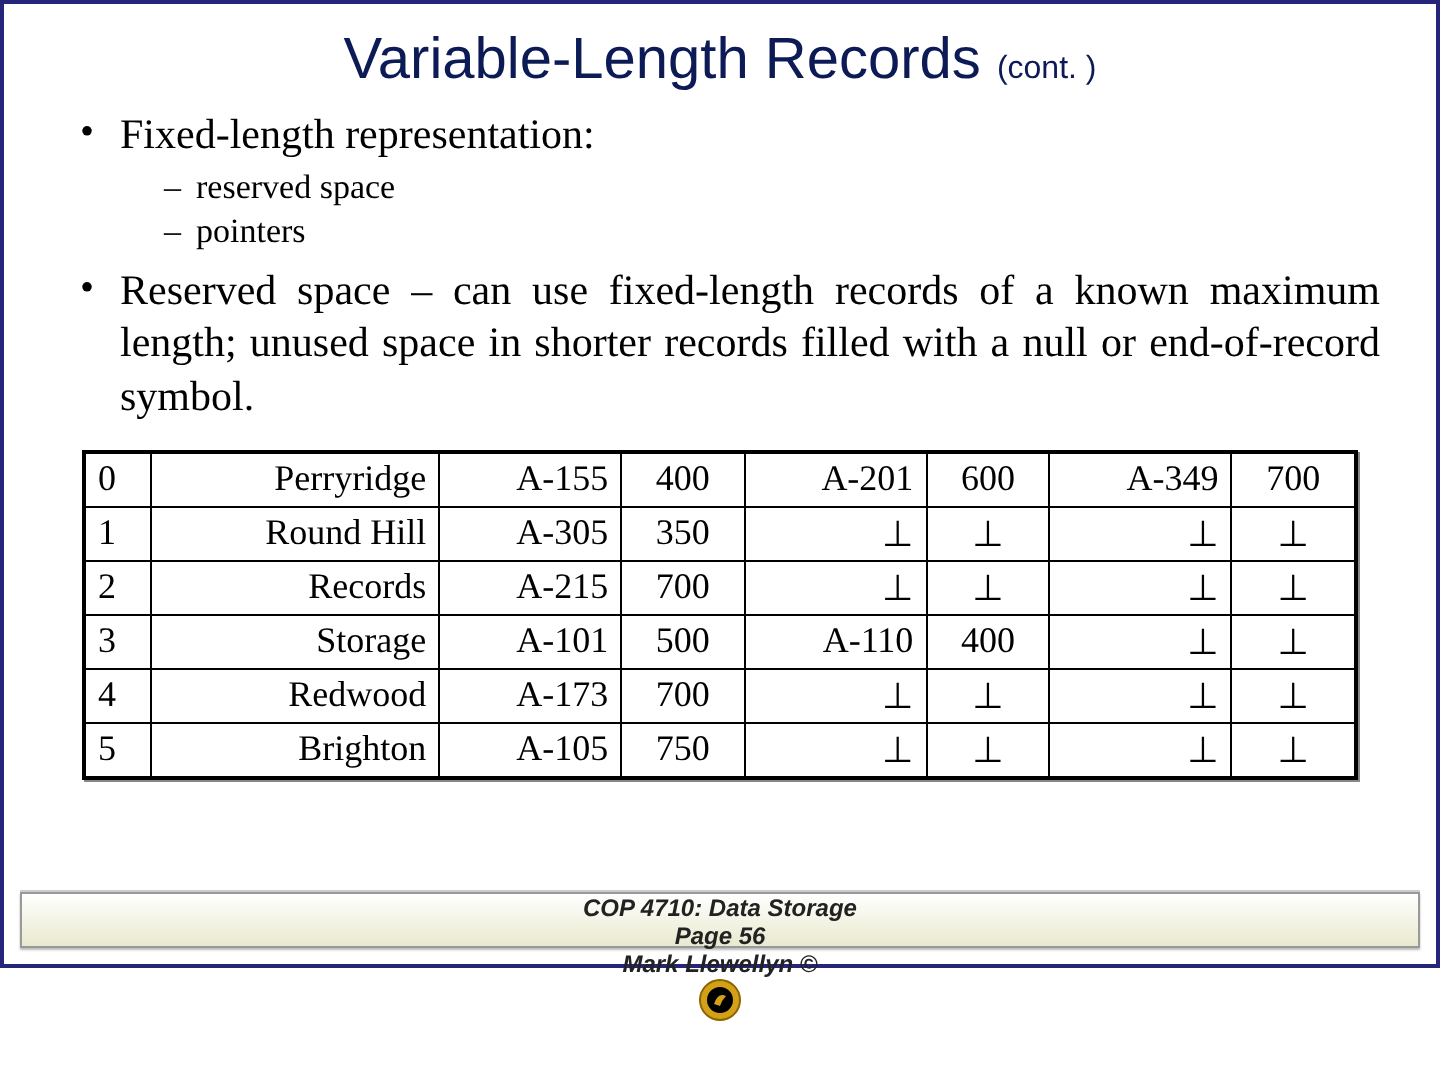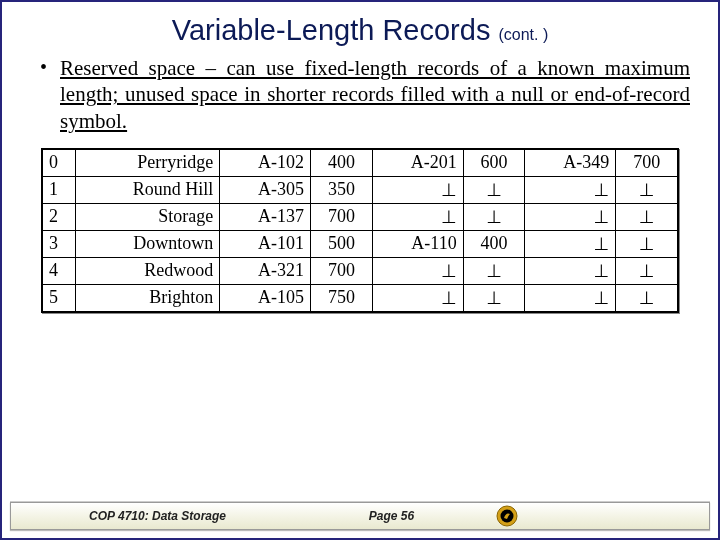--- a/index.html
+++ b/index.html
@@ -7,21 +7,21 @@
     width:720px;height:540px;
     font-family:"Times New Roman",serif;
     background:#fff;
     position:relative;
     box-sizing:border-box;
     overflow:hidden;
   }
   .slide{
     border:2px solid #26247b;
     box-sizing:border-box;
-    width:720px;height:540px;
+    width:720px;height:484px;
     padding:0;
     position:relative;
   }
   .title{
     font-family:Arial,Helvetica,sans-serif;
     font-size:29px;
     color:#0c1a56;
     text-align:center;
     margin:12px 0 8px 0;
     font-weight:400;
@@ -61,21 +61,20 @@
     padding-left:16px;
     margin:2px 0;
   }
   ul.lvl2>li::before{
     content:"–";
     position:absolute;left:0;top:0;
   }
   .justify{
     text-align:justify;
     line-height:1.25;
-    text-decoration:underline;
   }
   .tablewrap{
     margin:14px auto 0 auto;
     width:636px;
     border:1.5px solid #000;
     box-shadow:1px 1px 0 #888;
     background:#fff;
   }
   table.records{
     border-collapse:collapse;
@@ -104,20 +103,21 @@
     border:1px solid #999;
     background:linear-gradient(#fff,#f4f4e6,#e9e9d0);
     display:flex;
     align-items:center;
     font-family:Arial,Helvetica,sans-serif;
     font-size:12px;
     font-style:italic;
     font-weight:bold;
     color:#222;
     box-shadow:0 -1px 0 #ccc,0 1px 1px #bbb;
+    flex-direction:column;
   }
   .footer .fl{flex:0 0 42%;text-align:center}
   .footer .fc{flex:0 0 25%;text-align:center}
   .footer .fr{flex:0 0 25%;text-align:center}
   .footer .logo{
     flex:0 0 8%;
     text-align:center;
   }
   .footer .logo svg{vertical-align:middle}
 </style>
@@ -125,70 +125,77 @@
 <body>
 
 <div class="slide">
   <div class="title">
     <span>Variable-Length Records</span>
     <span class="cont">(cont. )</span>
   </div>
 
   <div class="content">
     <ul class="lvl1">
+      <li>
+        <span>Fixed-length representation:</span>
+        <ul class="lvl2">
+          <li>reserved space</li>
+          <li>pointers</li>
+        </ul>
+      </li>
       <li class="justify">Reserved space – can use fixed-length records of a known maximum length; unused space in shorter records filled with a null or end-of-record symbol.</li>
     </ul>
 
     <div class="tablewrap">
       <table class="records">
         <tbody>
           <tr>
             <td class="idx">0</td>
             <td>Perryridge</td>
-            <td>A-102</td>
+            <td>A-155</td>
             <td class="num">400</td>
             <td>A-201</td>
             <td class="num">600</td>
             <td>A-349</td>
             <td class="num">700</td>
           </tr>
           <tr>
             <td class="idx">1</td>
             <td>Round Hill</td>
             <td>A-305</td>
             <td class="num">350</td>
             <td>⊥</td>
             <td class="num">⊥</td>
             <td>⊥</td>
             <td class="num">⊥</td>
           </tr>
           <tr>
             <td class="idx">2</td>
+            <td>Records</td>
+            <td>A-215</td>
+            <td class="num">700</td>
+            <td>⊥</td>
+            <td class="num">⊥</td>
+            <td>⊥</td>
+            <td class="num">⊥</td>
+          </tr>
+          <tr>
+            <td class="idx">3</td>
             <td>Storage</td>
-            <td>A-137</td>
-            <td class="num">700</td>
-            <td>⊥</td>
-            <td class="num">⊥</td>
-            <td>⊥</td>
-            <td class="num">⊥</td>
-          </tr>
-          <tr>
-            <td class="idx">3</td>
-            <td>Downtown</td>
             <td>A-101</td>
             <td class="num">500</td>
             <td>A-110</td>
             <td class="num">400</td>
             <td>⊥</td>
             <td class="num">⊥</td>
           </tr>
           <tr>
             <td class="idx">4</td>
             <td>Redwood</td>
-            <td>A-321</td>
+            <td>A-173</td>
             <td class="num">700</td>
             <td>⊥</td>
             <td class="num">⊥</td>
             <td>⊥</td>
             <td class="num">⊥</td>
           </tr>
           <tr>
             <td class="idx">5</td>
             <td>Brighton</td>
             <td>A-105</td>
@@ -199,20 +206,21 @@
             <td class="num">⊥</td>
           </tr>
         </tbody>
       </table>
     </div>
   </div>
 
   <div class="footer">
     <div class="fl">COP 4710: Data Storage</div>
     <div class="fc">Page 56</div>
+    <div class="fr">Mark Llewellyn ©</div>
     <div class="logo">
       <svg width="22" height="22" viewBox="0 0 22 22">
         <circle cx="11" cy="11" r="10" fill="#d4a017" stroke="#8a6500" stroke-width="1"></circle>
         <circle cx="11" cy="11" r="6.5" fill="#000"></circle>
         <path d="M8 13 Q10 7 14 9 Q12 11 11 14 Z" fill="#d4a017"></path>
       </svg>
     </div>
   </div>
 </div>
 

